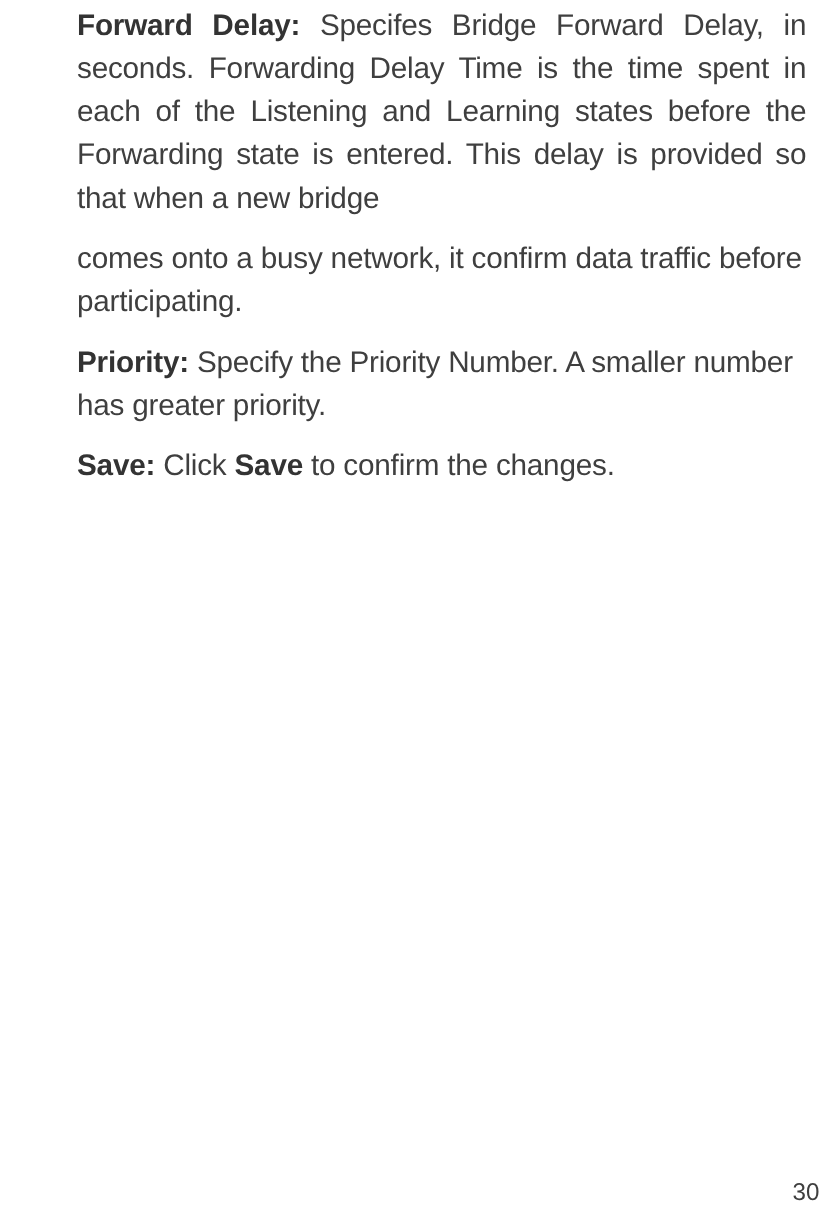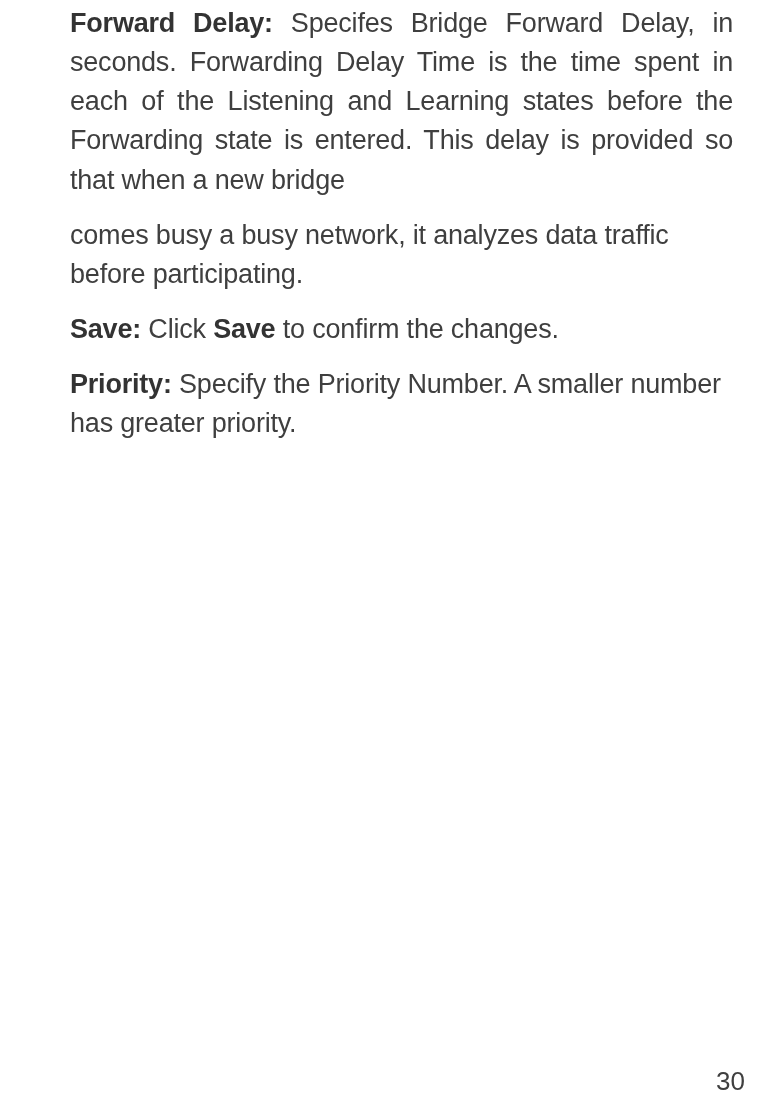--- a/index.html
+++ b/index.html
@@ -31,35 +31,35 @@
       text-align: justify;
     }
     .bold {
       font-weight: 700;
       color: #333333;
     }
     .page-number {
       position: absolute;
       bottom: 18px;
       right: 18px;
-      font-size: 26px;
+      font-size: 22px;
       color: #3f3f3f;
     }
   </style>
 </head>
 <body>
 
 <div class="content">
   <p class="paragraph first-justify">
     <span class="bold">Forward Delay:</span><span> Specifes Bridge Forward Delay, in seconds. Forwarding Delay Time is the time spent in each of the Listening and Learning states before the Forwarding state is entered. This delay is provided so that when a new bridge</span>
   </p>
   <p class="paragraph">
-    <span>comes busy a busy network, it analyzes data traffic before participating.</span>
+    <span>comes onto a busy network, it confirm data traffic before participating.</span>
+  </p>
+  <p class="paragraph">
+    <span class="bold">Priority:</span><span> Specify the Priority Number. A smaller number has greater priority.</span>
   </p>
   <p class="paragraph">
     <span class="bold">Save:</span><span> Click </span><span class="bold">Save</span><span> to confirm the changes.</span>
-  </p>
-  <p class="paragraph">
-    <span class="bold">Priority:</span><span> Specify the Priority Number. A smaller number has greater priority.</span>
   </p>
 </div>
 
 <div class="page-number">30</div>
 
 </body></html>

